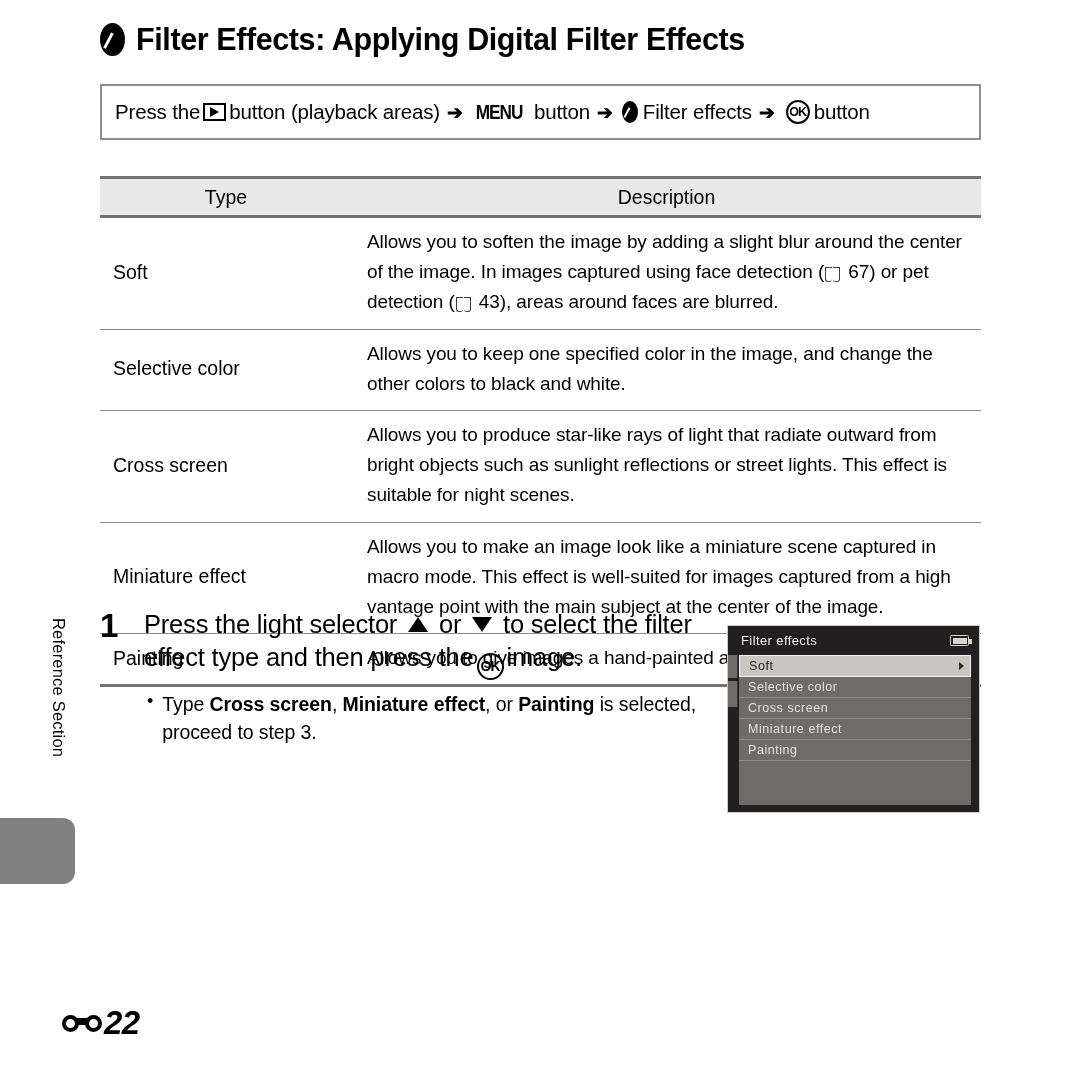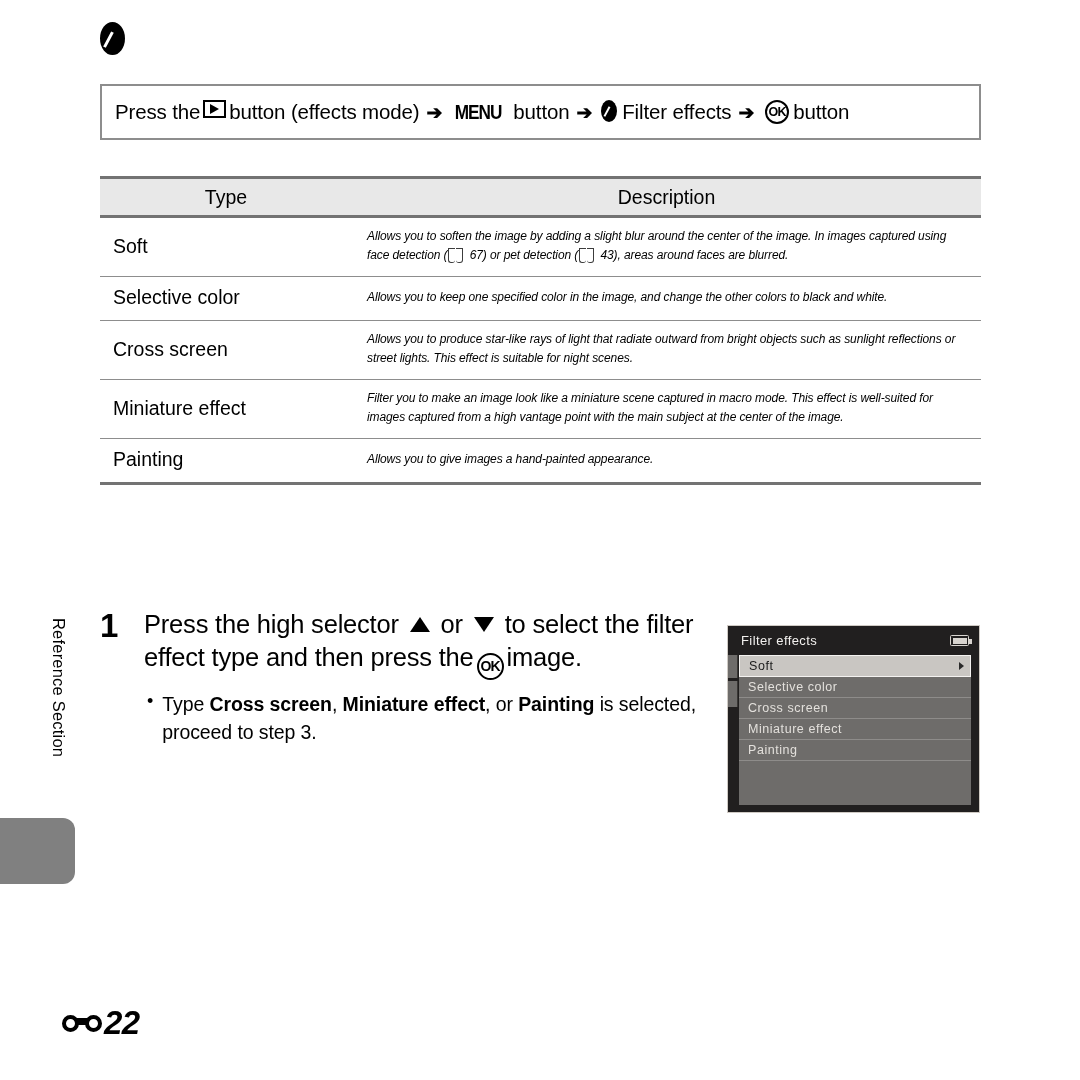--- a/index.html
+++ b/index.html
@@ -61,20 +61,21 @@
     border: 2px solid #8d8d8d;
     display: flex;
     align-items: center;
     padding-left: 13px;
   }
   .path-line {
     font-size: 20.5px;
     letter-spacing: -0.15px;
     white-space: nowrap;
     display: flex;
+    align-items: center;
     gap: 0px;
   }
   .path-line > span { display: inline-flex; align-items: center; }
   .sp { width: 6px; display: inline-block; }
 
   .ico-play {
     width: 23px; height: 18px;
     border: 2.4px solid #000;
     display: inline-flex;
     align-items: center;
@@ -166,23 +167,22 @@
     width: 252px;
     text-align: left;
     padding-left: 13px !important;
     border-right: 2px solid #8d8d8d;
     font-size: 19.5px;
   }
   .cell-desc {
     padding-left: 15px !important;
     padding-right: 12px !important;
     line-height: 1.59;
-    font-size: 12px;
+    font-size: 19px;
     letter-spacing: -0.1px;
-    font-style: italic;
   }
   .book-ico {
     display: inline-block;
     width: 15px; height: 13px;
     position: relative;
     margin: 0 3px 0 1px;
     vertical-align: -2px;
   }
   .book-ico::before, .book-ico::after {
     content: "";
@@ -408,29 +408,30 @@
   }
 </style>
 </head>
 <body>
 
 <div class="page-title-row">
   <span class="filter-glyph">
     <span class="oval"></span>
       <span class="slash"></span>
   </span>
+  <span class="page-title-text">Filter Effects: Applying Digital Filter Effects</span>
 </div>
 
 <div class="path-bar">
   <div class="path-line">
     <span>Press the</span>
     <span class="ico-play">
         <i></i>
       </span>
-    <span>button (effects mode)</span>
+    <span>button (playback areas)</span>
     <span class="ico-arrow">➔</span>
     <span class="ico-menu">MENU</span>
     <span class="sp"></span>
     <span>button</span>
     <span class="ico-arrow">➔</span>
     <span class="ico-filter-sm">
       <span class="oval"></span>
         <span class="slash"></span>
     </span>
     <span>Filter effects</span>
@@ -457,34 +458,34 @@
     <tr>
       <td class="cell-type">Selective color</td>
       <td class="cell-desc">Allows you to keep one specified color in the image, and change the other colors to black and white.</td>
     </tr>
     <tr>
       <td class="cell-type">Cross screen</td>
       <td class="cell-desc">Allows you to produce star-like rays of light that radiate outward from bright objects such as sunlight reflections or street lights. This effect is suitable for night scenes.</td>
     </tr>
     <tr>
       <td class="cell-type">Miniature effect</td>
-      <td class="cell-desc">Filter you to make an image look like a miniature scene captured in macro mode. This effect is well-suited for images captured from a high vantage point with the main subject at the center of the image.</td>
+      <td class="cell-desc">Allows you to make an image look like a miniature scene captured in macro mode. This effect is well-suited for images captured from a high vantage point with the main subject at the center of the image.</td>
     </tr>
     <tr>
       <td class="cell-type">Painting</td>
       <td class="cell-desc">Allows you to give images a hand-painted appearance.</td>
     </tr>
   </tbody>
 </table>
 
 <div class="step-block">
   <div class="step-head">
     <div class="step-num">1</div>
     <div class="step-text">
-      <span>Press the high selector</span>
+      <span>Press the light selector</span>
       <span class="tri-up"></span>
       <span>or</span>
       <span class="tri-dn"></span>
       <span>to select the filter effect type and then press the</span><span class="ico-ok-lg">OK</span><span>image.</span>
     </div>
   </div>
   <div class="step-bullets">
     <div class="bullet-row">
       <span class="bullet-dot">•</span>
       <span class="bullet-txt"><span>Type</span> <b>Cross screen</b><span>,</span> <b>Miniature effect</b><span>, or</span> <b>Painting</b> <span>is selected, proceed to step 3.</span></span>

